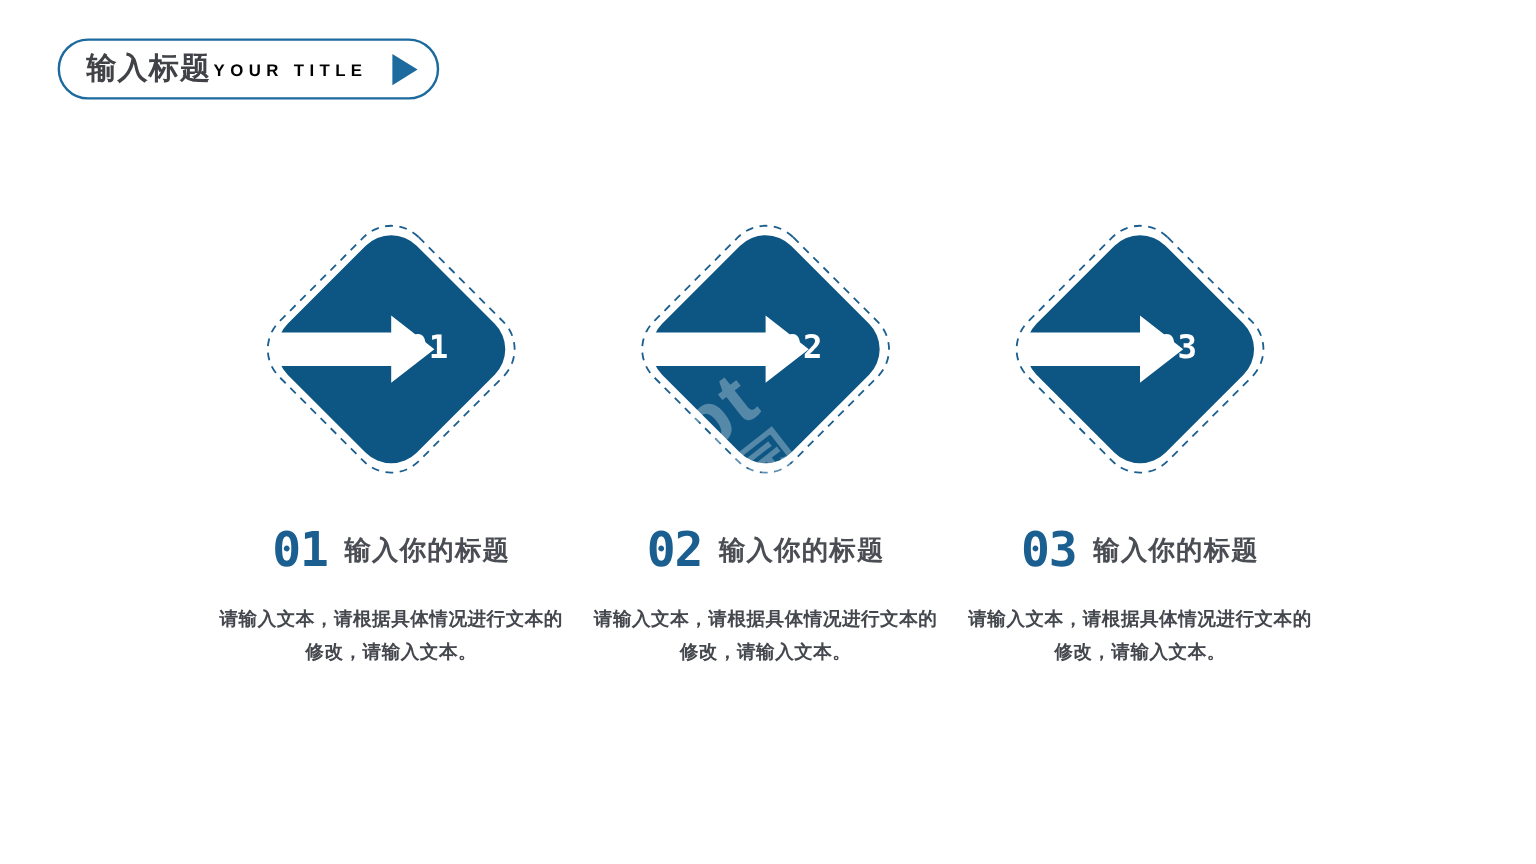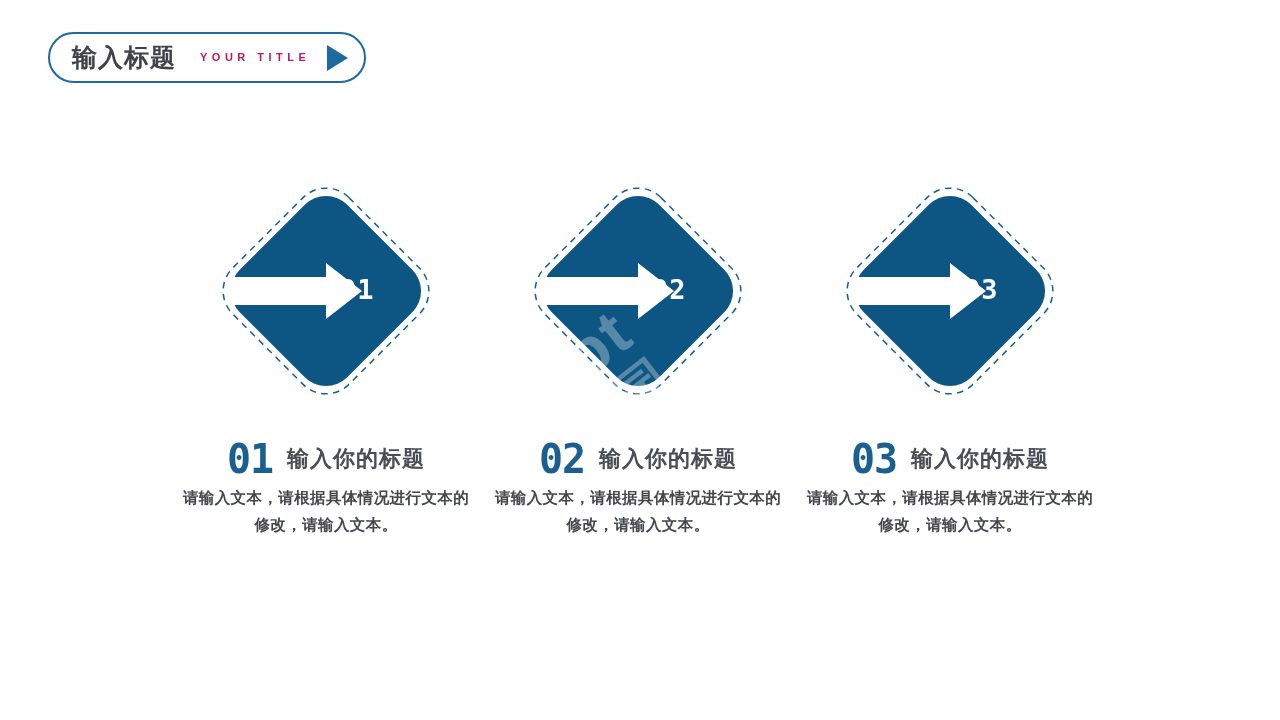--- a/index.html
+++ b/index.html
@@ -31,24 +31,24 @@
   }
   .title-cn {
     font-size: 25px;
     font-weight: bold;
     color: #404247;
     letter-spacing: 1px;
     white-space: nowrap;
     line-height: 1;
   }
   .title-en {
-    margin-left: 24px;
-    font-size: 11px;
-    font-weight: bold;
-    color: #be185d;
+    margin-left: 2px;
+    font-size: 14px;
+    font-weight: bold;
+    color: #000000;
     letter-spacing: 4.5px;
     white-space: nowrap;
     line-height: 1;
   }
   .title-arrow {
     margin-left: auto;
     width: 0;
     height: 0;
     border-top: 13px solid transparent;
     border-bottom: 13px solid transparent;
@@ -117,21 +117,21 @@
   }
   .cap-title {
     font-size: 22px;
     font-weight: bold;
     color: #4a4d53;
     letter-spacing: 1px;
     line-height: 1;
     text-align: right;
   }
   .cap-body {
-    margin-top: 5px;
+    margin-top: 24px;
     font-size: 15.5px;
     font-weight: bold;
     color: #44474d;
     line-height: 1.75;
     letter-spacing: 0.4px;
   }
 
   
   .watermark {
     position: absolute;

